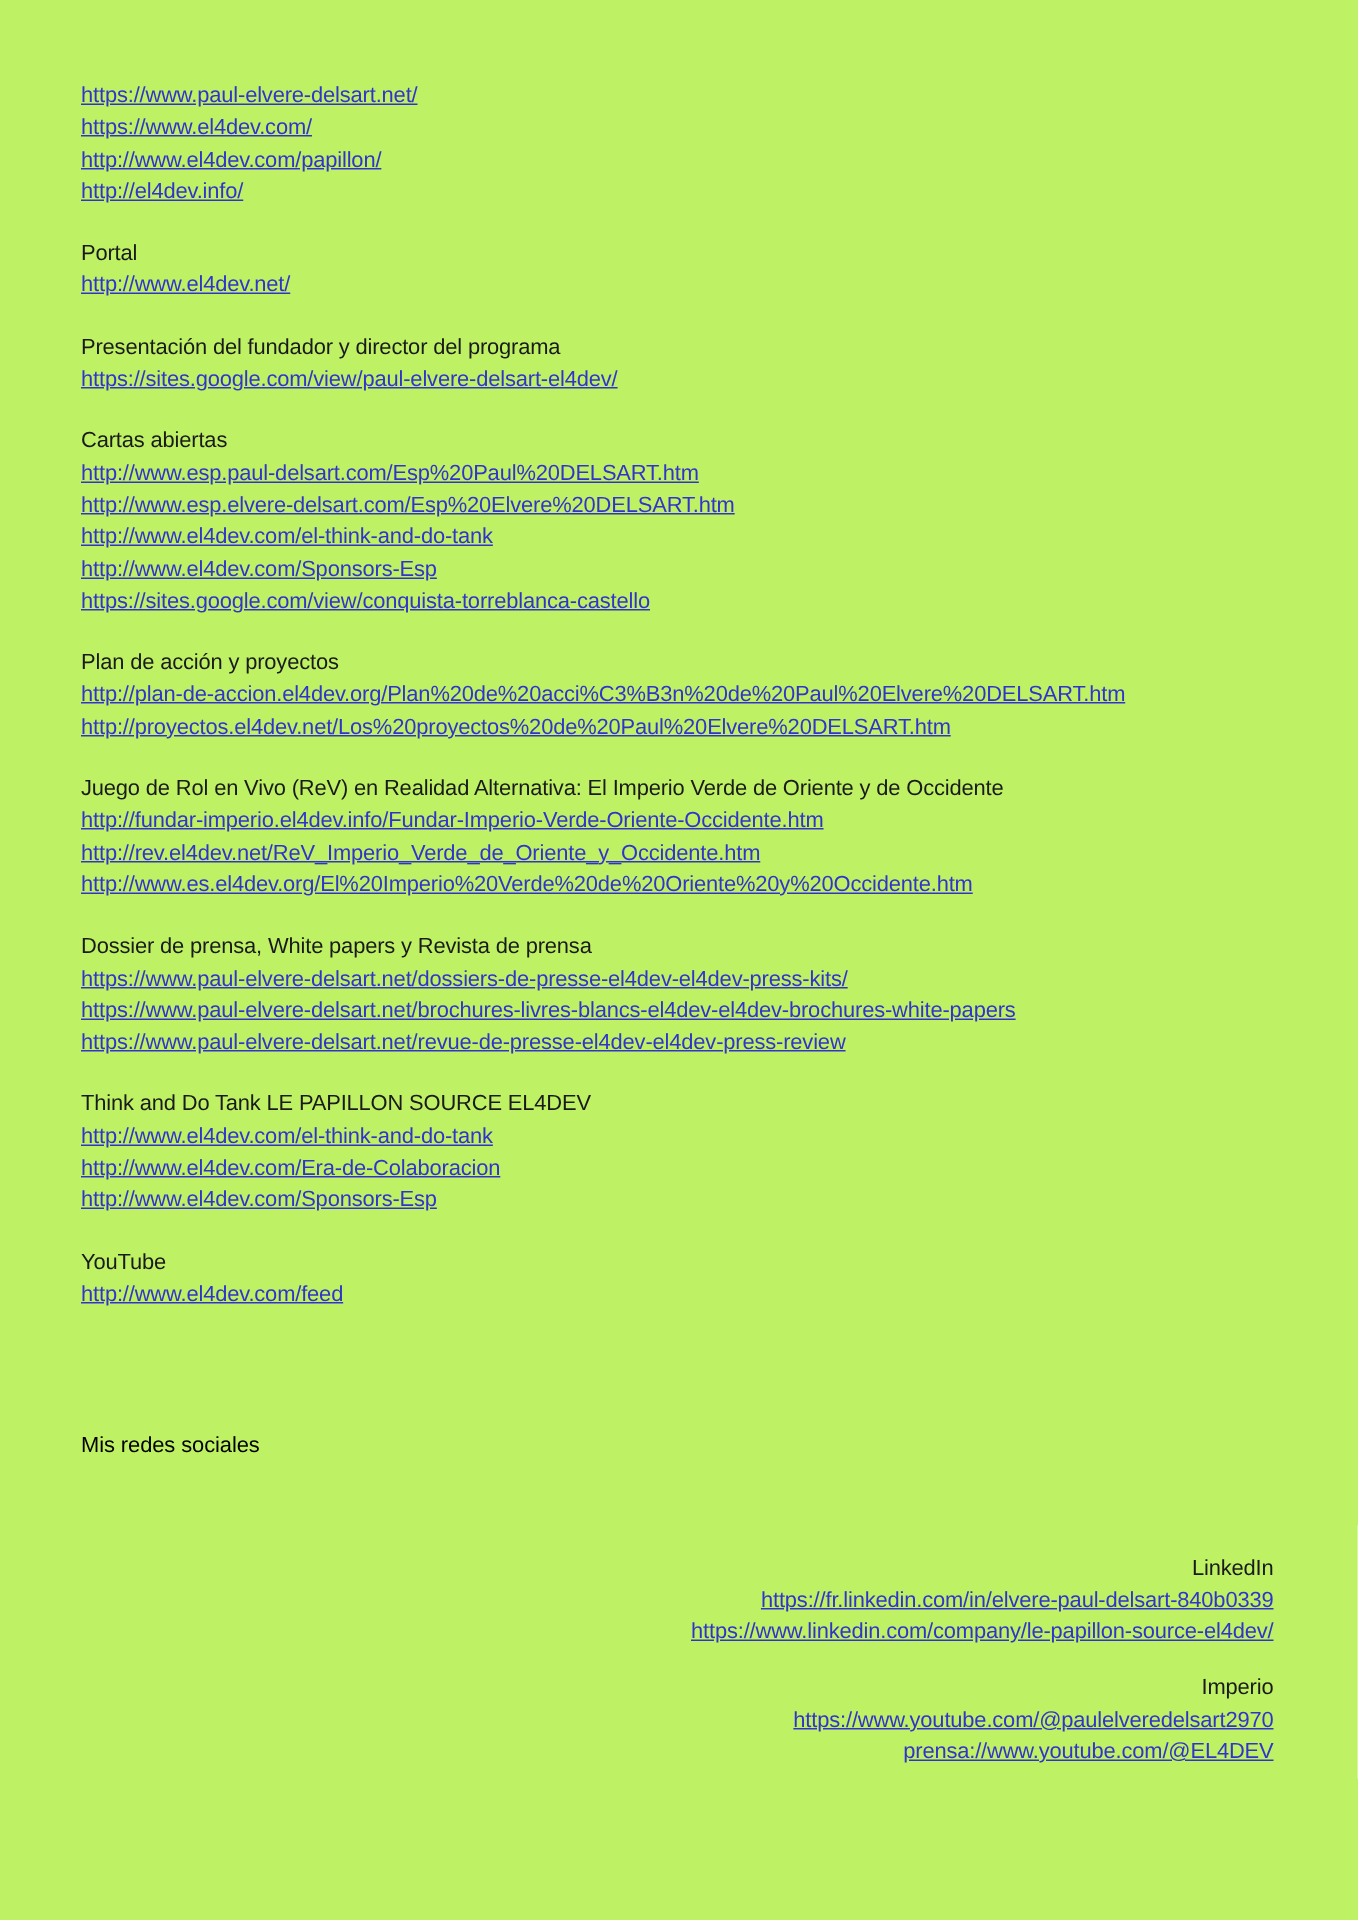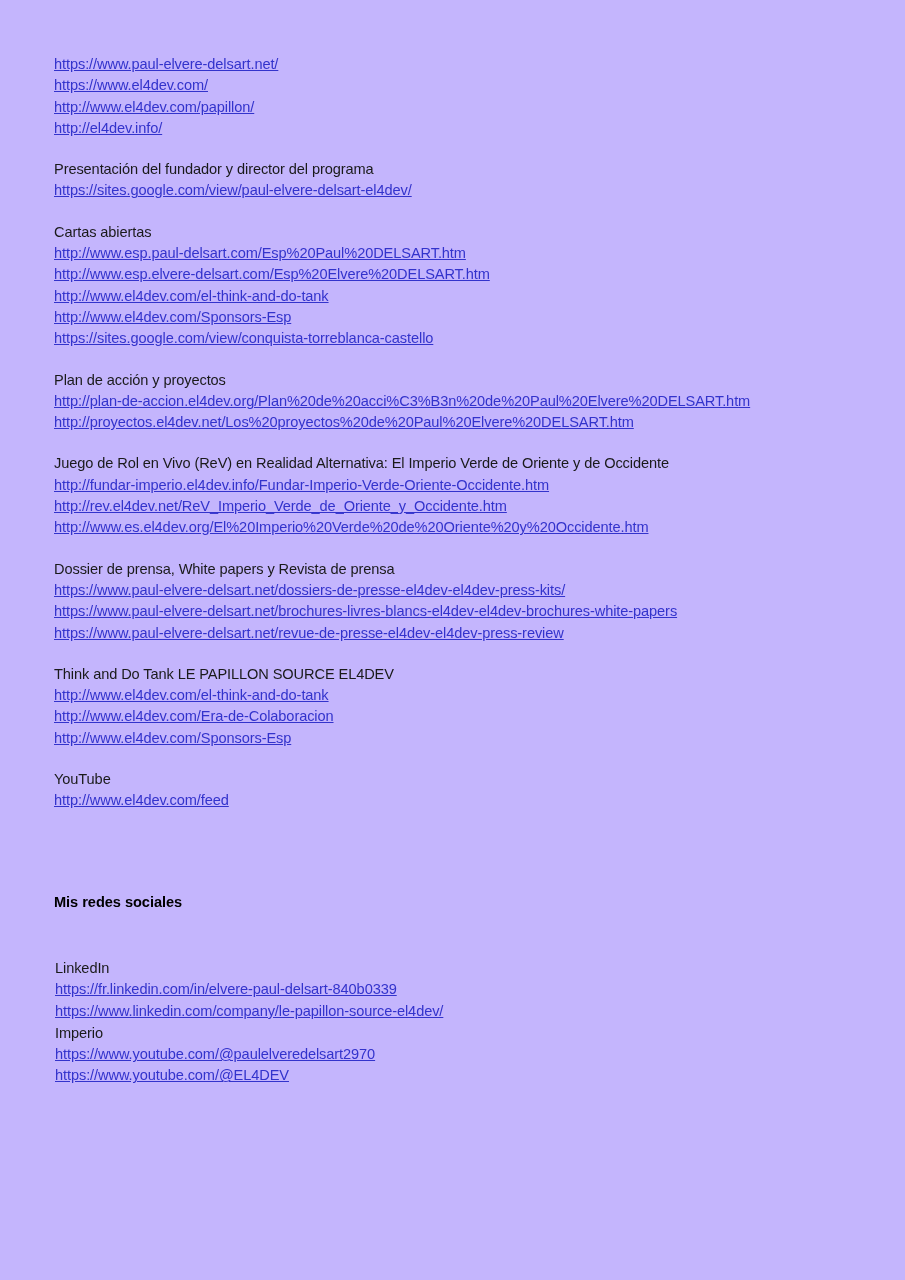--- a/index.html
+++ b/index.html
@@ -13,21 +13,21 @@
     height: 1280px;
     font-family: "Liberation Sans", sans-serif;
     color: #1a1a1a;
     -webkit-font-smoothing: antialiased;
   }
   .page {
     box-sizing: border-box;
     width: 905px;
     min-height: 1280px;
     padding: 54px 40px 0 54px;
-    background: #c4b5fd;
+    background: #bef264;
   }
   .block {
     margin: 0 0 20px 0;
   }
   .line {
     font-size: 14.6px;
     line-height: 21.3px;
     white-space: nowrap;
     letter-spacing: -0.1px;
   }
@@ -38,39 +38,43 @@
     color: #3333cc;
     text-decoration: underline;
     text-decoration-color: #3333cc;
     text-underline-offset: 1px;
     cursor: pointer;
     display: inline;
   }
   .heading-bold {
     font-size: 14.6px;
     line-height: 21.3px;
-    font-weight: bold;
+    font-weight: normal;
     color: #000000;
     letter-spacing: -0.05px;
   }
   .spacer-xl { height: 60px; }
   .spacer-lg { height: 44px; }
-  .social-group { margin: 1px; }
+  .social-group { margin: 16px; text-align: right; }
 </style>
 </head>
 <body>
 
 <div class="page">
 
   <div id="sections-root">
       <div class="block">
         <div class="line"><span class="link">https://www.paul-elvere-delsart.net/</span></div>
         <div class="line"><span class="link">https://www.el4dev.com/</span></div>
         <div class="line"><span class="link">http://www.el4dev.com/papillon/</span></div>
         <div class="line"><span class="link">http://el4dev.info/</span></div>
+      </div>
+      <div class="block">
+        <div class="line label">Portal</div>
+        <div class="line"><span class="link">http://www.el4dev.net/</span></div>
       </div>
       <div class="block">
         <div class="line label">Presentación del fundador y director del programa</div>
         <div class="line"><span class="link">https://sites.google.com/view/paul-elvere-delsart-el4dev/</span></div>
       </div>
       <div class="block">
         <div class="line label">Cartas abiertas</div>
         <div class="line"><span class="link">http://www.esp.paul-delsart.com/Esp%20Paul%20DELSART.htm</span></div>
         <div class="line"><span class="link">http://www.esp.elvere-delsart.com/Esp%20Elvere%20DELSART.htm</span></div>
         <div class="line"><span class="link">http://www.el4dev.com/el-think-and-do-tank</span></div>
@@ -114,17 +118,17 @@
 
   <div id="social-root">
       <div class="social-group">
         <div class="line label">LinkedIn</div>
         <div class="line"><span class="link">https://fr.linkedin.com/in/elvere-paul-delsart-840b0339</span></div>
         <div class="line"><span class="link">https://www.linkedin.com/company/le-papillon-source-el4dev/</span></div>
       </div>
       <div class="social-group">
         <div class="line label">Imperio</div>
         <div class="line"><span class="link">https://www.youtube.com/@paulelveredelsart2970</span></div>
-        <div class="line"><span class="link">https://www.youtube.com/@EL4DEV</span></div>
+        <div class="line"><span class="link">prensa://www.youtube.com/@EL4DEV</span></div>
       </div>
     </div>
 
 </div>
 
 </body></html>

